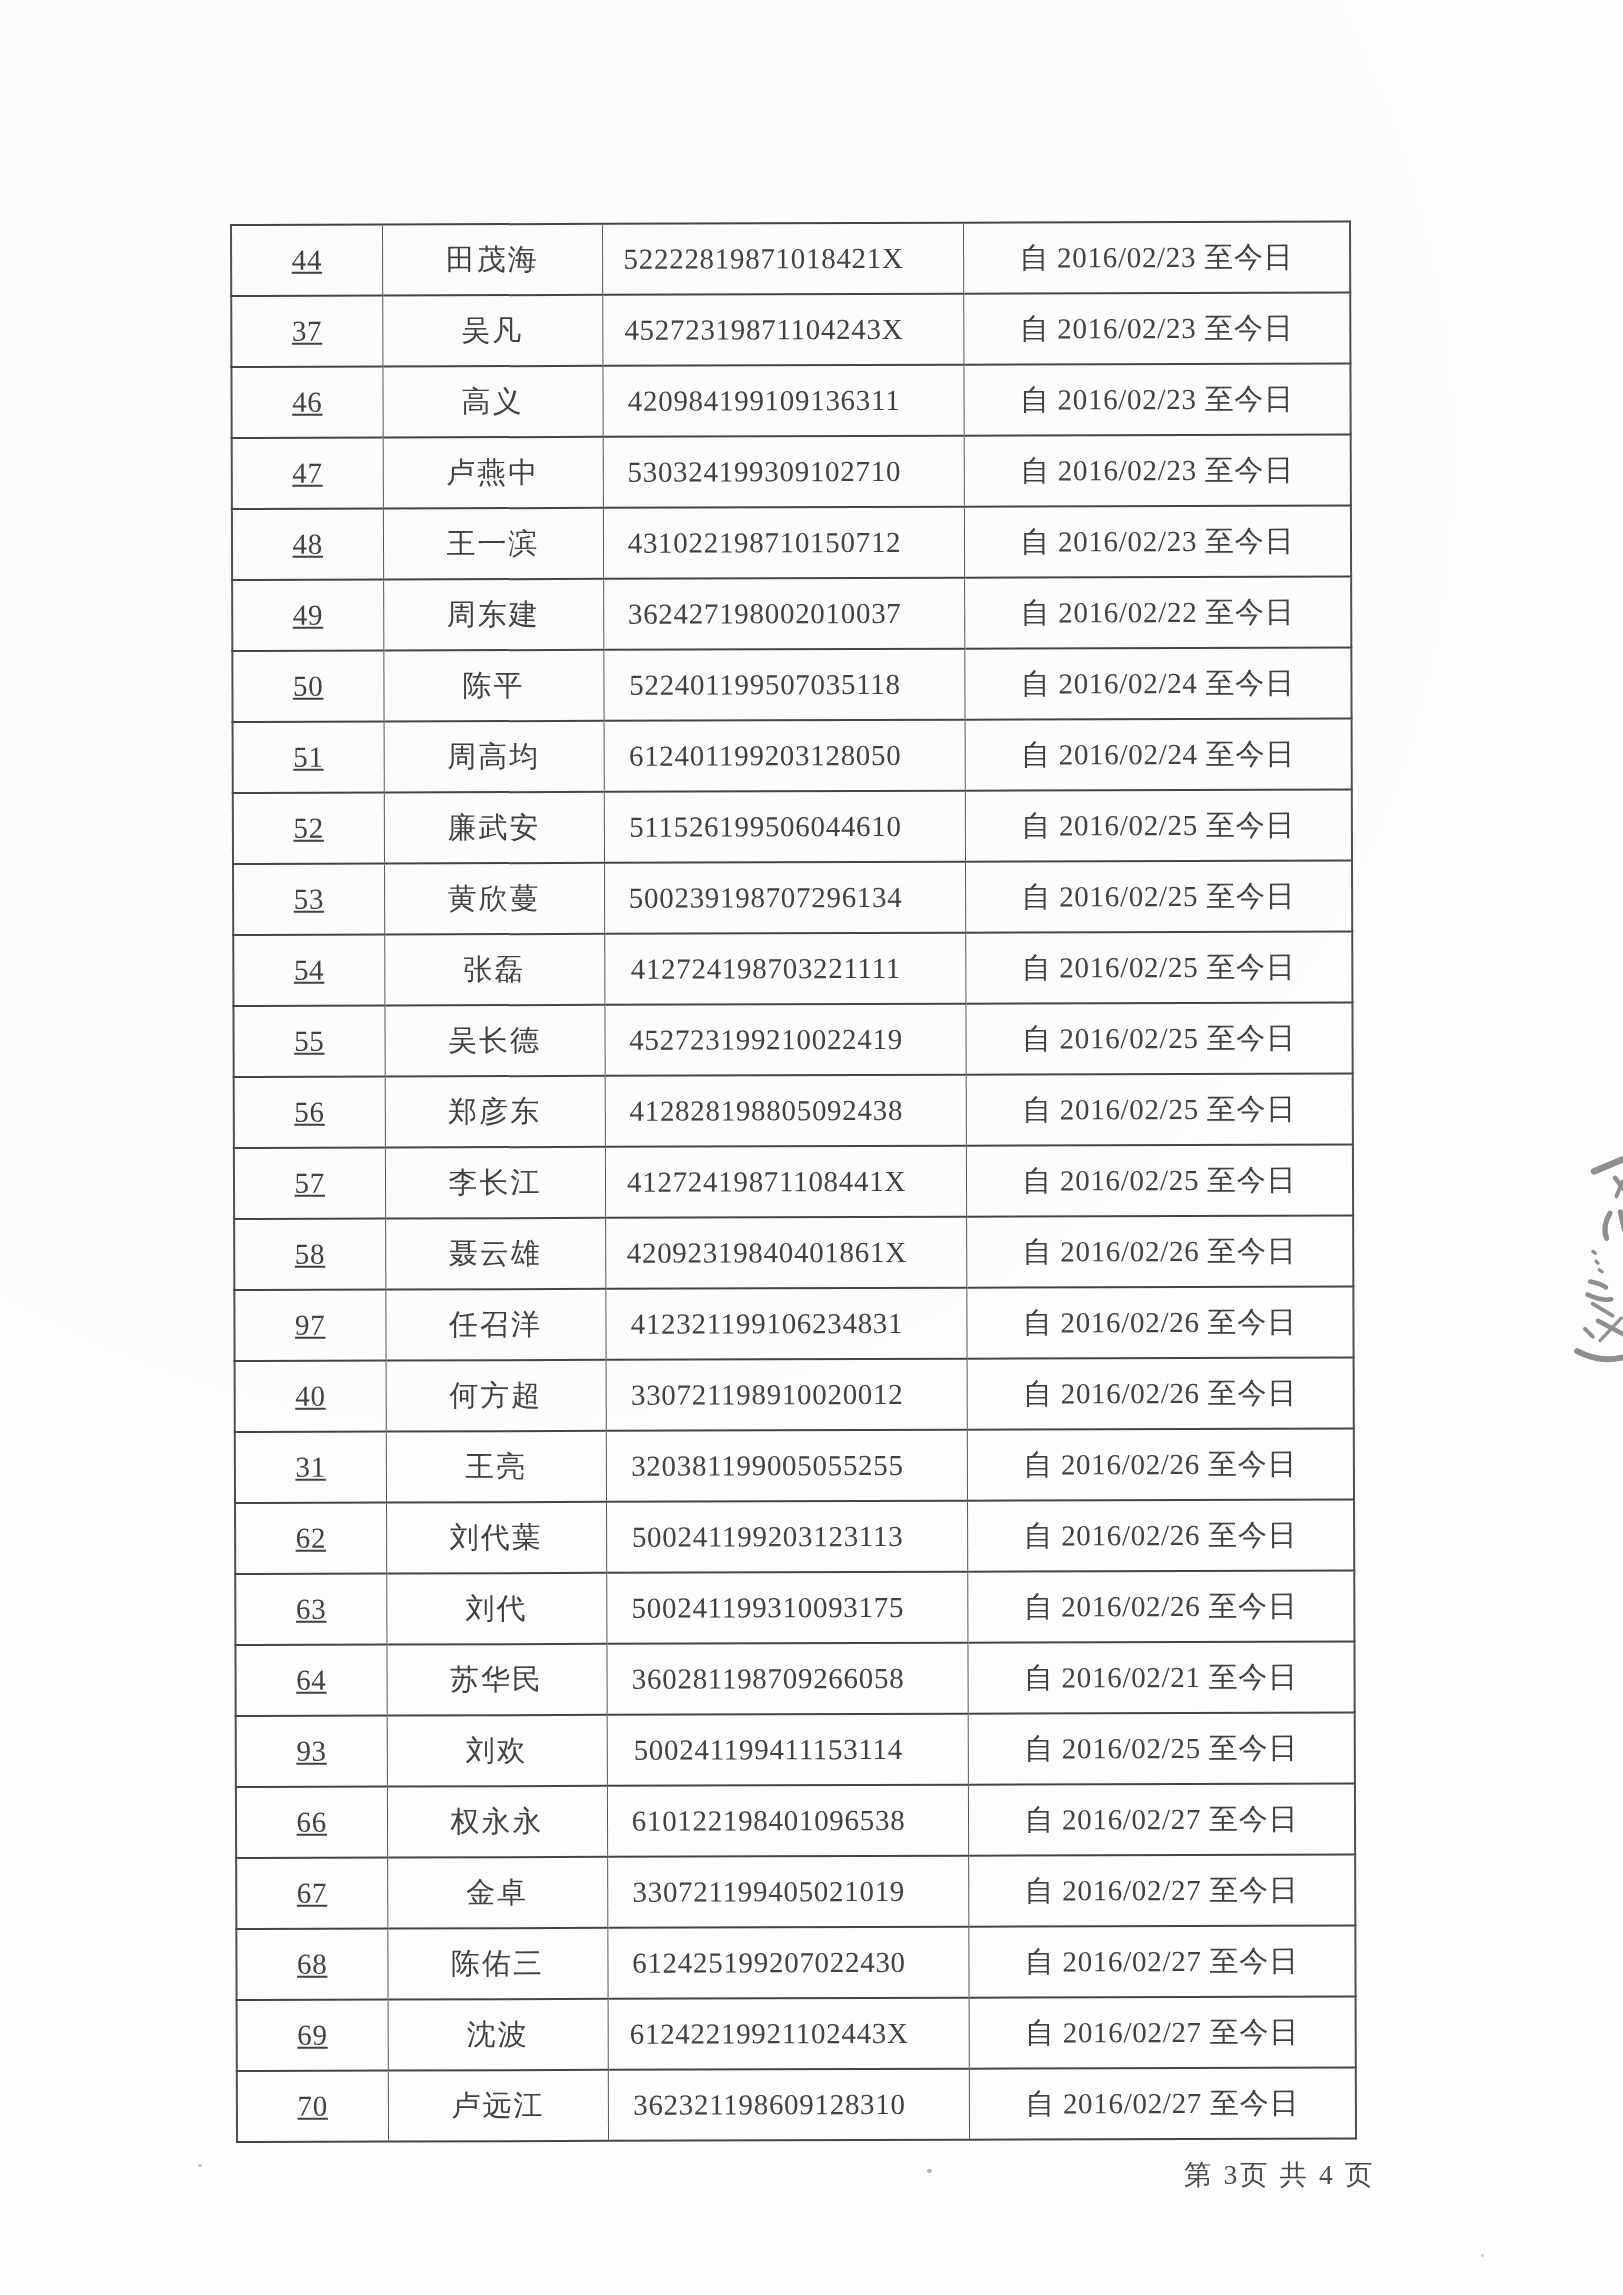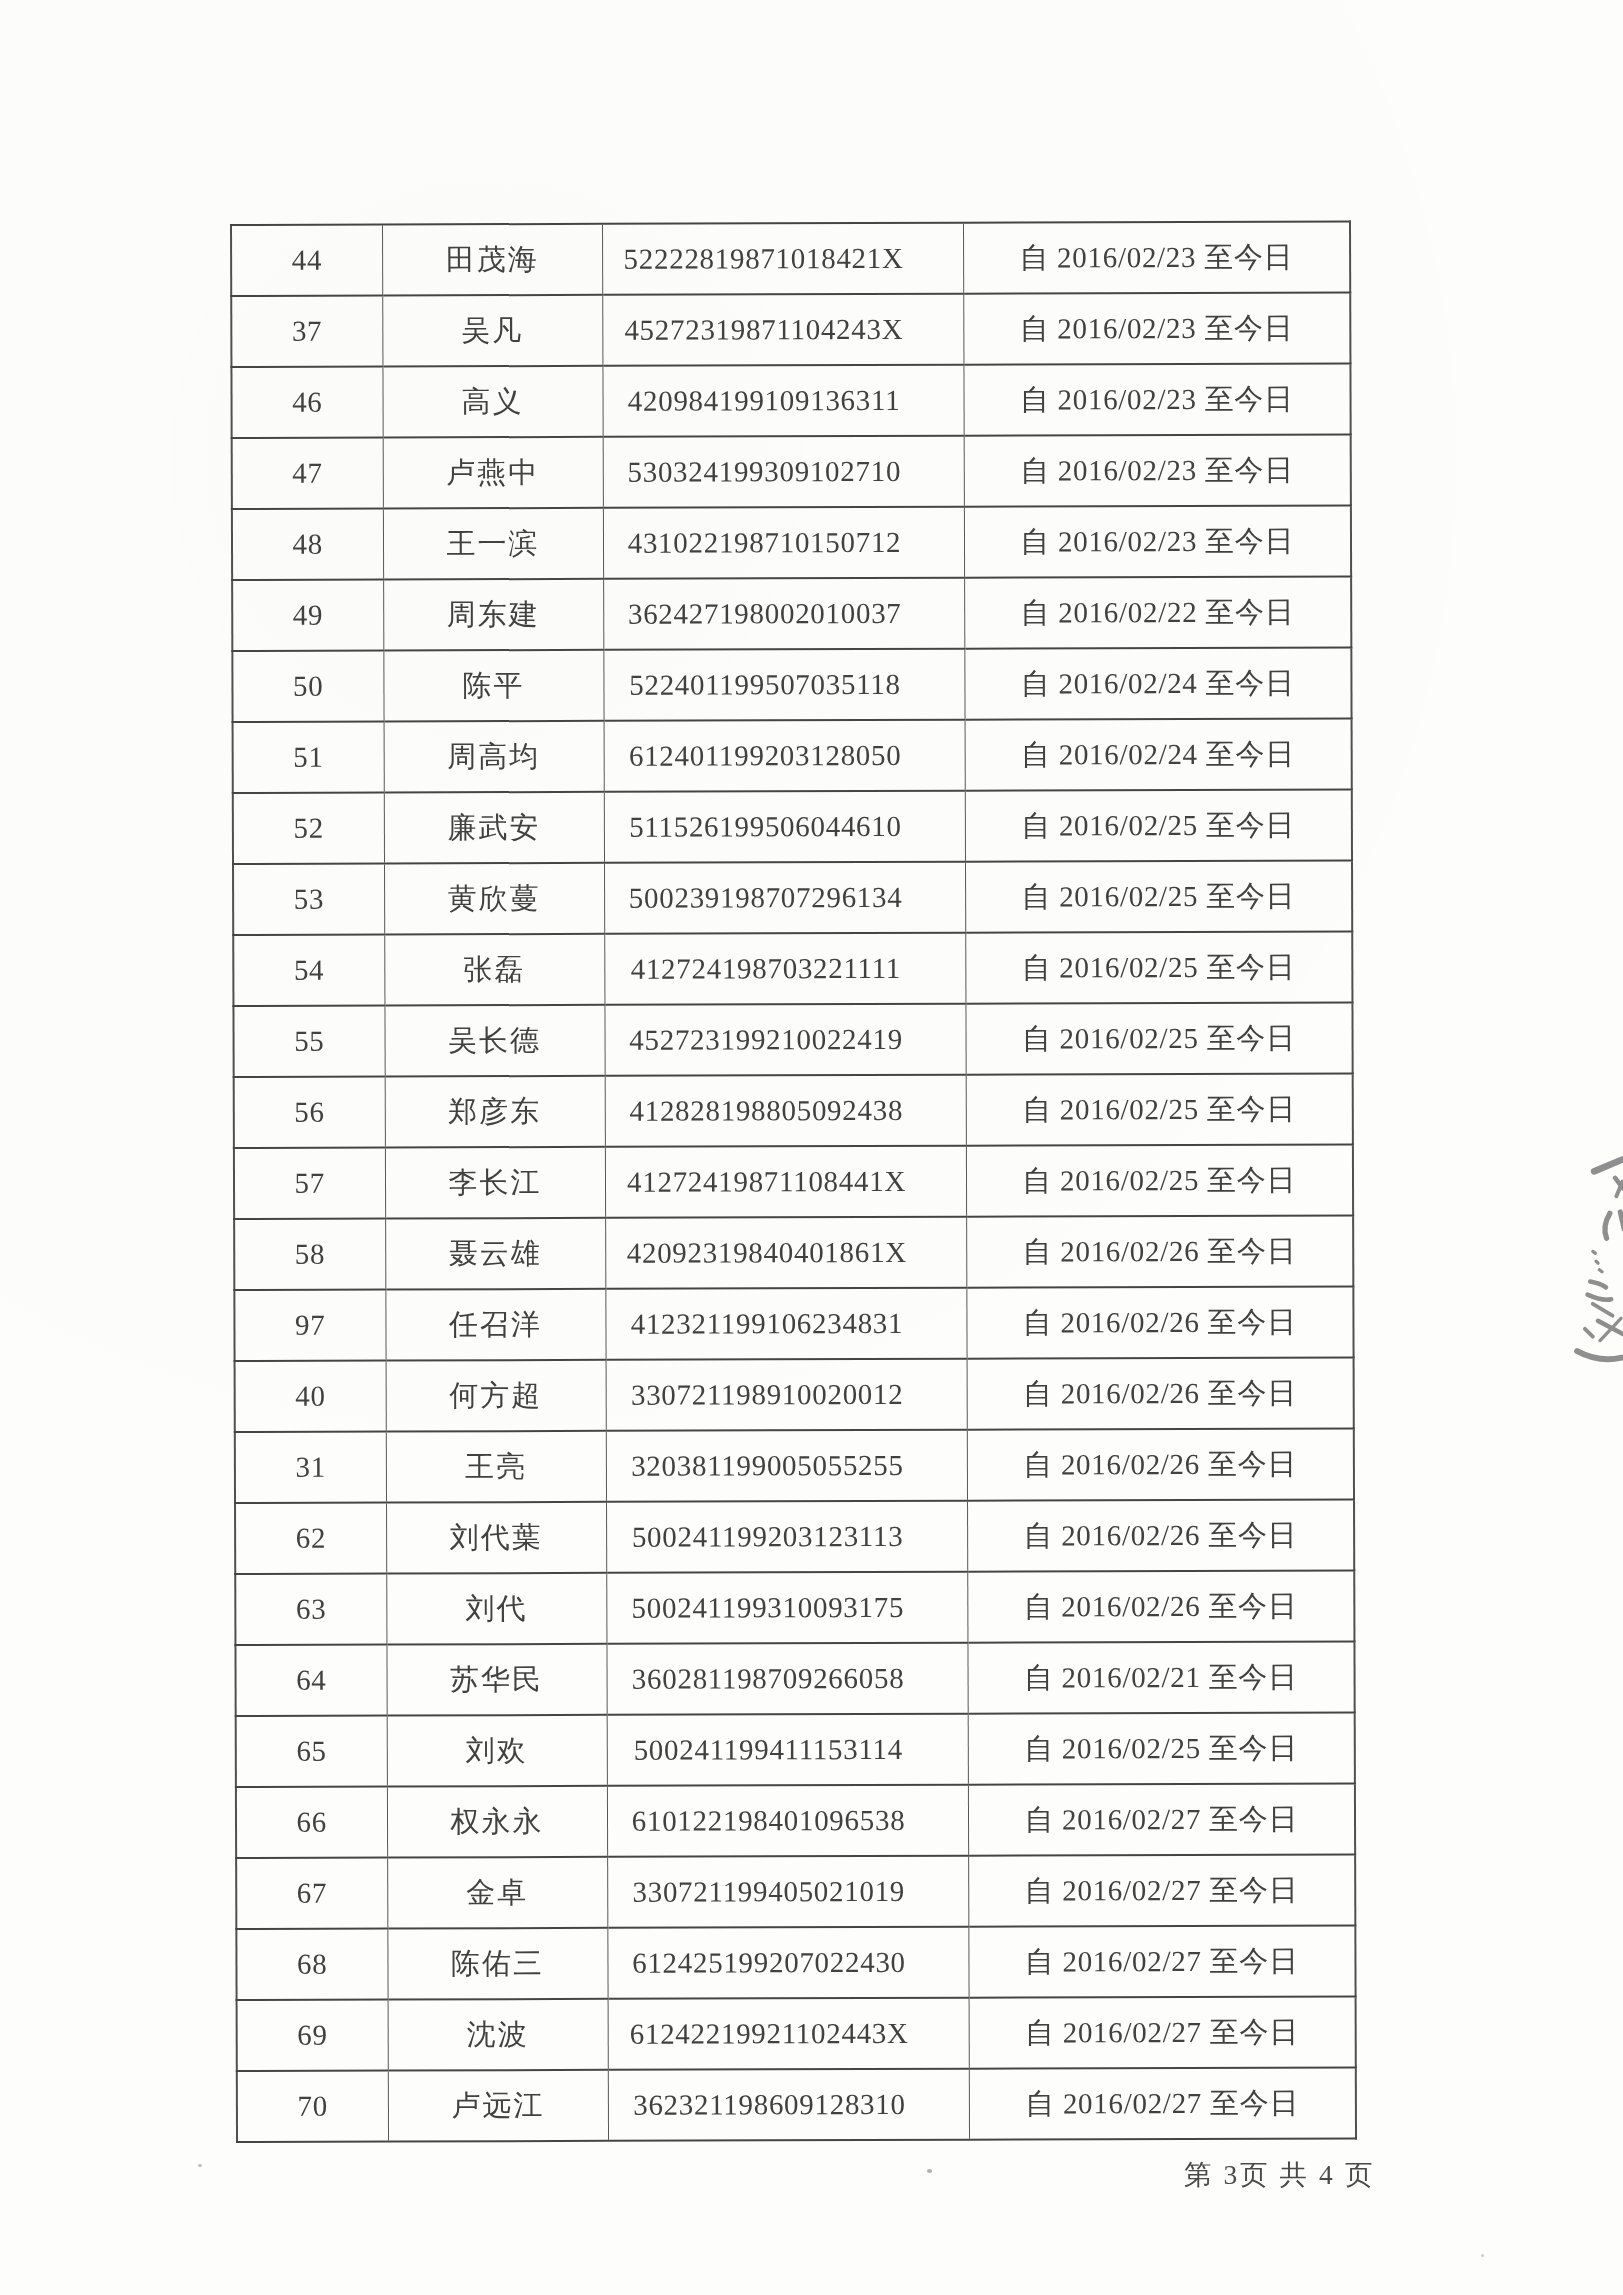--- a/index.html
+++ b/index.html
@@ -45,21 +45,21 @@
     border-top: 2.6px solid #454545;
     border-bottom: 2.6px solid #454545;
     height: 67px;
     text-align: center;
     vertical-align: middle;
     font-size: 29px;
     color: #414141;
     white-space: nowrap;
     overflow: hidden;
   }
-  table.roster tr td:first-child { border-left: 2px solid #505050; }
+  table.roster tr td:first-child { border-left: 2px solid #505050; text-decoration: underline; }
   table.roster tr td:last-child  { border-right: 2px solid #505050; }
   td.row-number-cell { letter-spacing: 0.7px; }
   td.name-cell       { letter-spacing: 2px; }
   td.id-number-cell  { padding-right: 39px; letter-spacing: 0.7px; }
   td.period-cell     { letter-spacing: 0.7px; }
 
   
   .page-footer {
     position: absolute;
     left: 1184px;
@@ -223,21 +223,21 @@
             <td class="id-number-cell">500241199310093175</td>
             <td class="period-cell">自 2016/02/26 至今日</td>
           </tr>
           <tr>
             <td class="row-number-cell">64</td>
             <td class="name-cell">苏华民</td>
             <td class="id-number-cell">360281198709266058</td>
             <td class="period-cell">自 2016/02/21 至今日</td>
           </tr>
           <tr>
-            <td class="row-number-cell">65</td>
+            <td class="row-number-cell">93</td>
             <td class="name-cell">刘欢</td>
             <td class="id-number-cell">500241199411153114</td>
             <td class="period-cell">自 2016/02/25 至今日</td>
           </tr>
           <tr>
             <td class="row-number-cell">66</td>
             <td class="name-cell">权永永</td>
             <td class="id-number-cell">610122198401096538</td>
             <td class="period-cell">自 2016/02/27 至今日</td>
           </tr>

